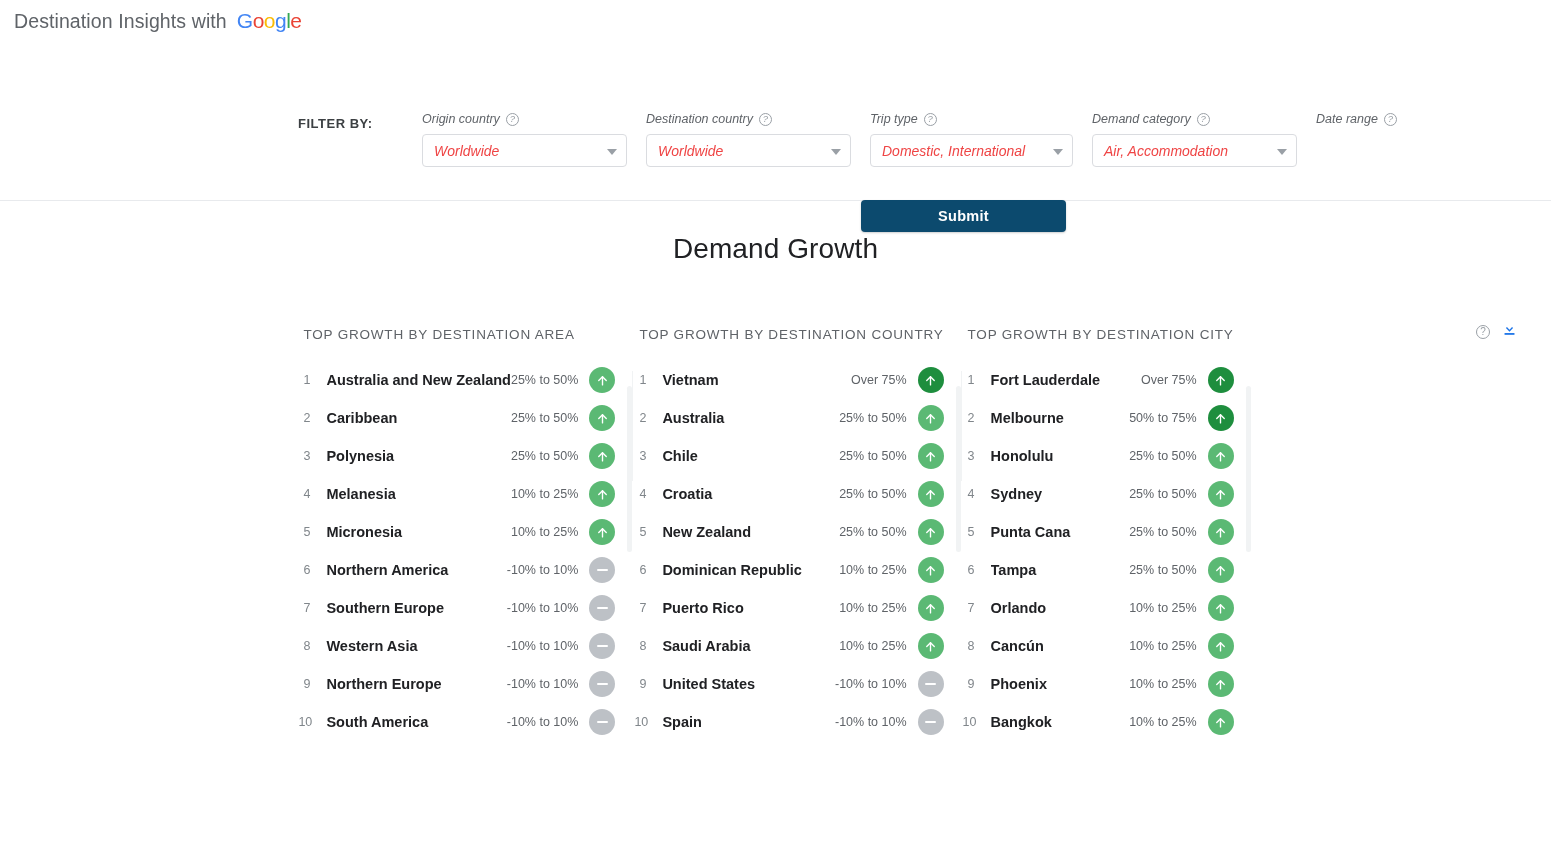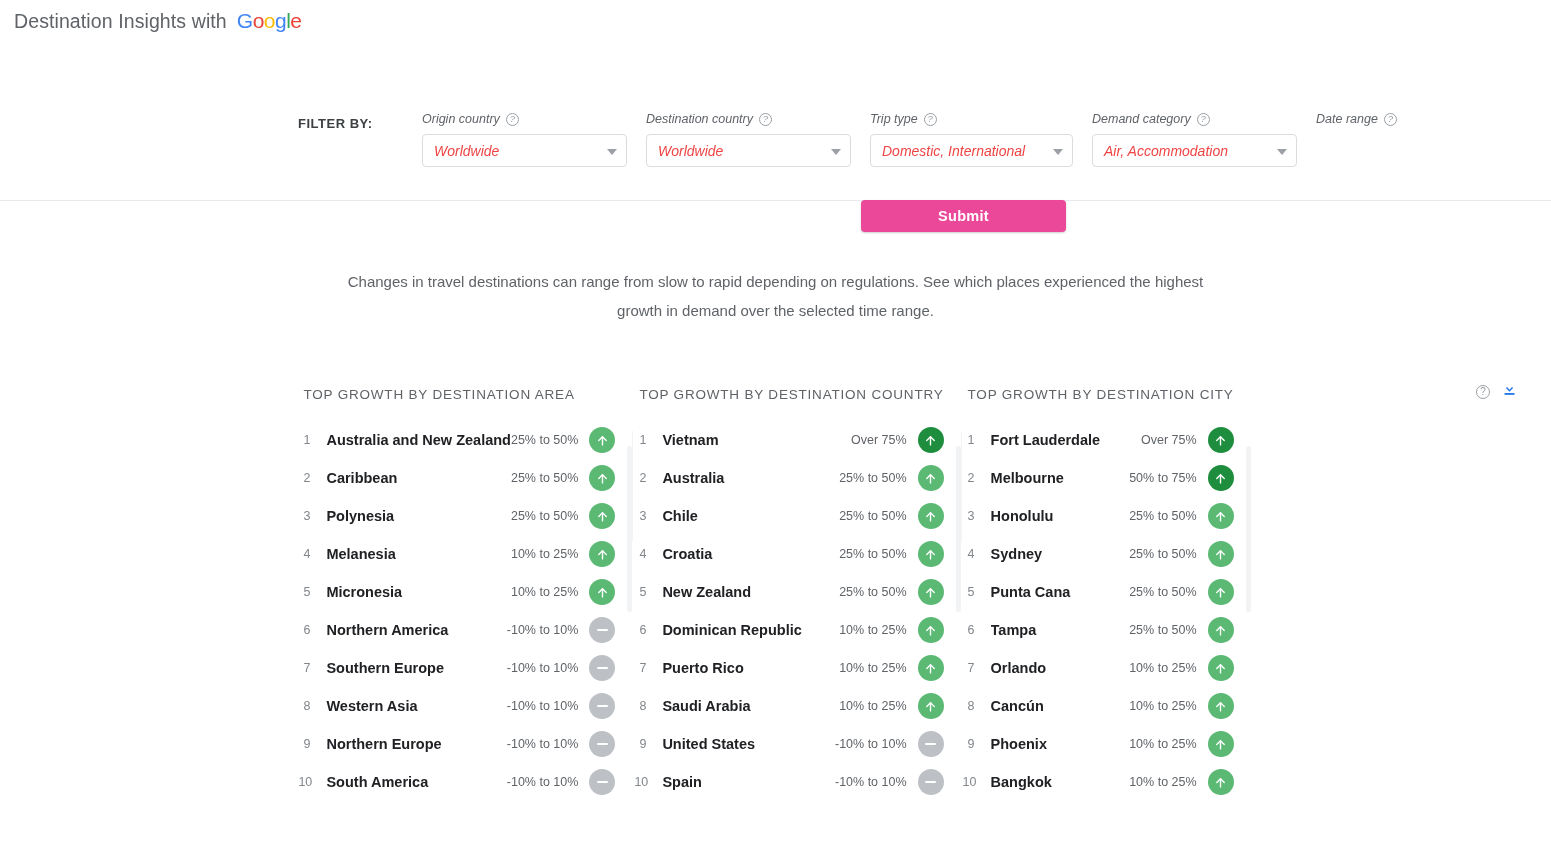--- a/index.html
+++ b/index.html
@@ -118,21 +118,21 @@
     font-size: 13.5px;
     color: #3c4043;
     cursor: pointer;
   }
   .date-arrow { color: #9aa0a6; font-size: 15px; line-height: 1; }
 
   .submit-btn {
     position: absolute;
     left: 861px; top: 155px;
     width: 205px; height: 32px;
-    background: #ec4899;
+    background: #0c4a6e;
     border: none;
     border-radius: 4px;
     color: #ffffff;
     font-size: 14.5px;
     font-weight: 600;
     letter-spacing: 0.3px;
     font-family: "Liberation Sans", sans-serif;
     cursor: pointer;
     box-shadow: 0 1px 2px rgba(60,64,67,0.25);
   }
@@ -323,21 +323,21 @@
         <span class="help-circle">?</span>
       </div>
     </div>
 
   </div>
 
   <button class="submit-btn">Submit</button>
 </div>
 
 <div class="section-head">
-  <div class="section-desc">Changes in travel destinations can range from slow to rapid depending on regulations. See which places experienced the highest growth in demand over the selected time range.</div>
+  <div class="section-title">Demand Growth</div>
 </div>
 
 <div class="panel">
   <div class="panel-tools">
     <span class="help-circle">?</span>
     <span class="dl-icon">
       <svg width="17" height="17" viewBox="0 0 24 24" fill="#1a73e8" aria-hidden="true">
         <path d="M12 3v9.2l3.6-3.6 1.4 1.4L12 15 7 10l1.4-1.4L12 12.2V3z"></path>
         <path d="M5 17h14v2.5H5z"></path>
       </svg>

